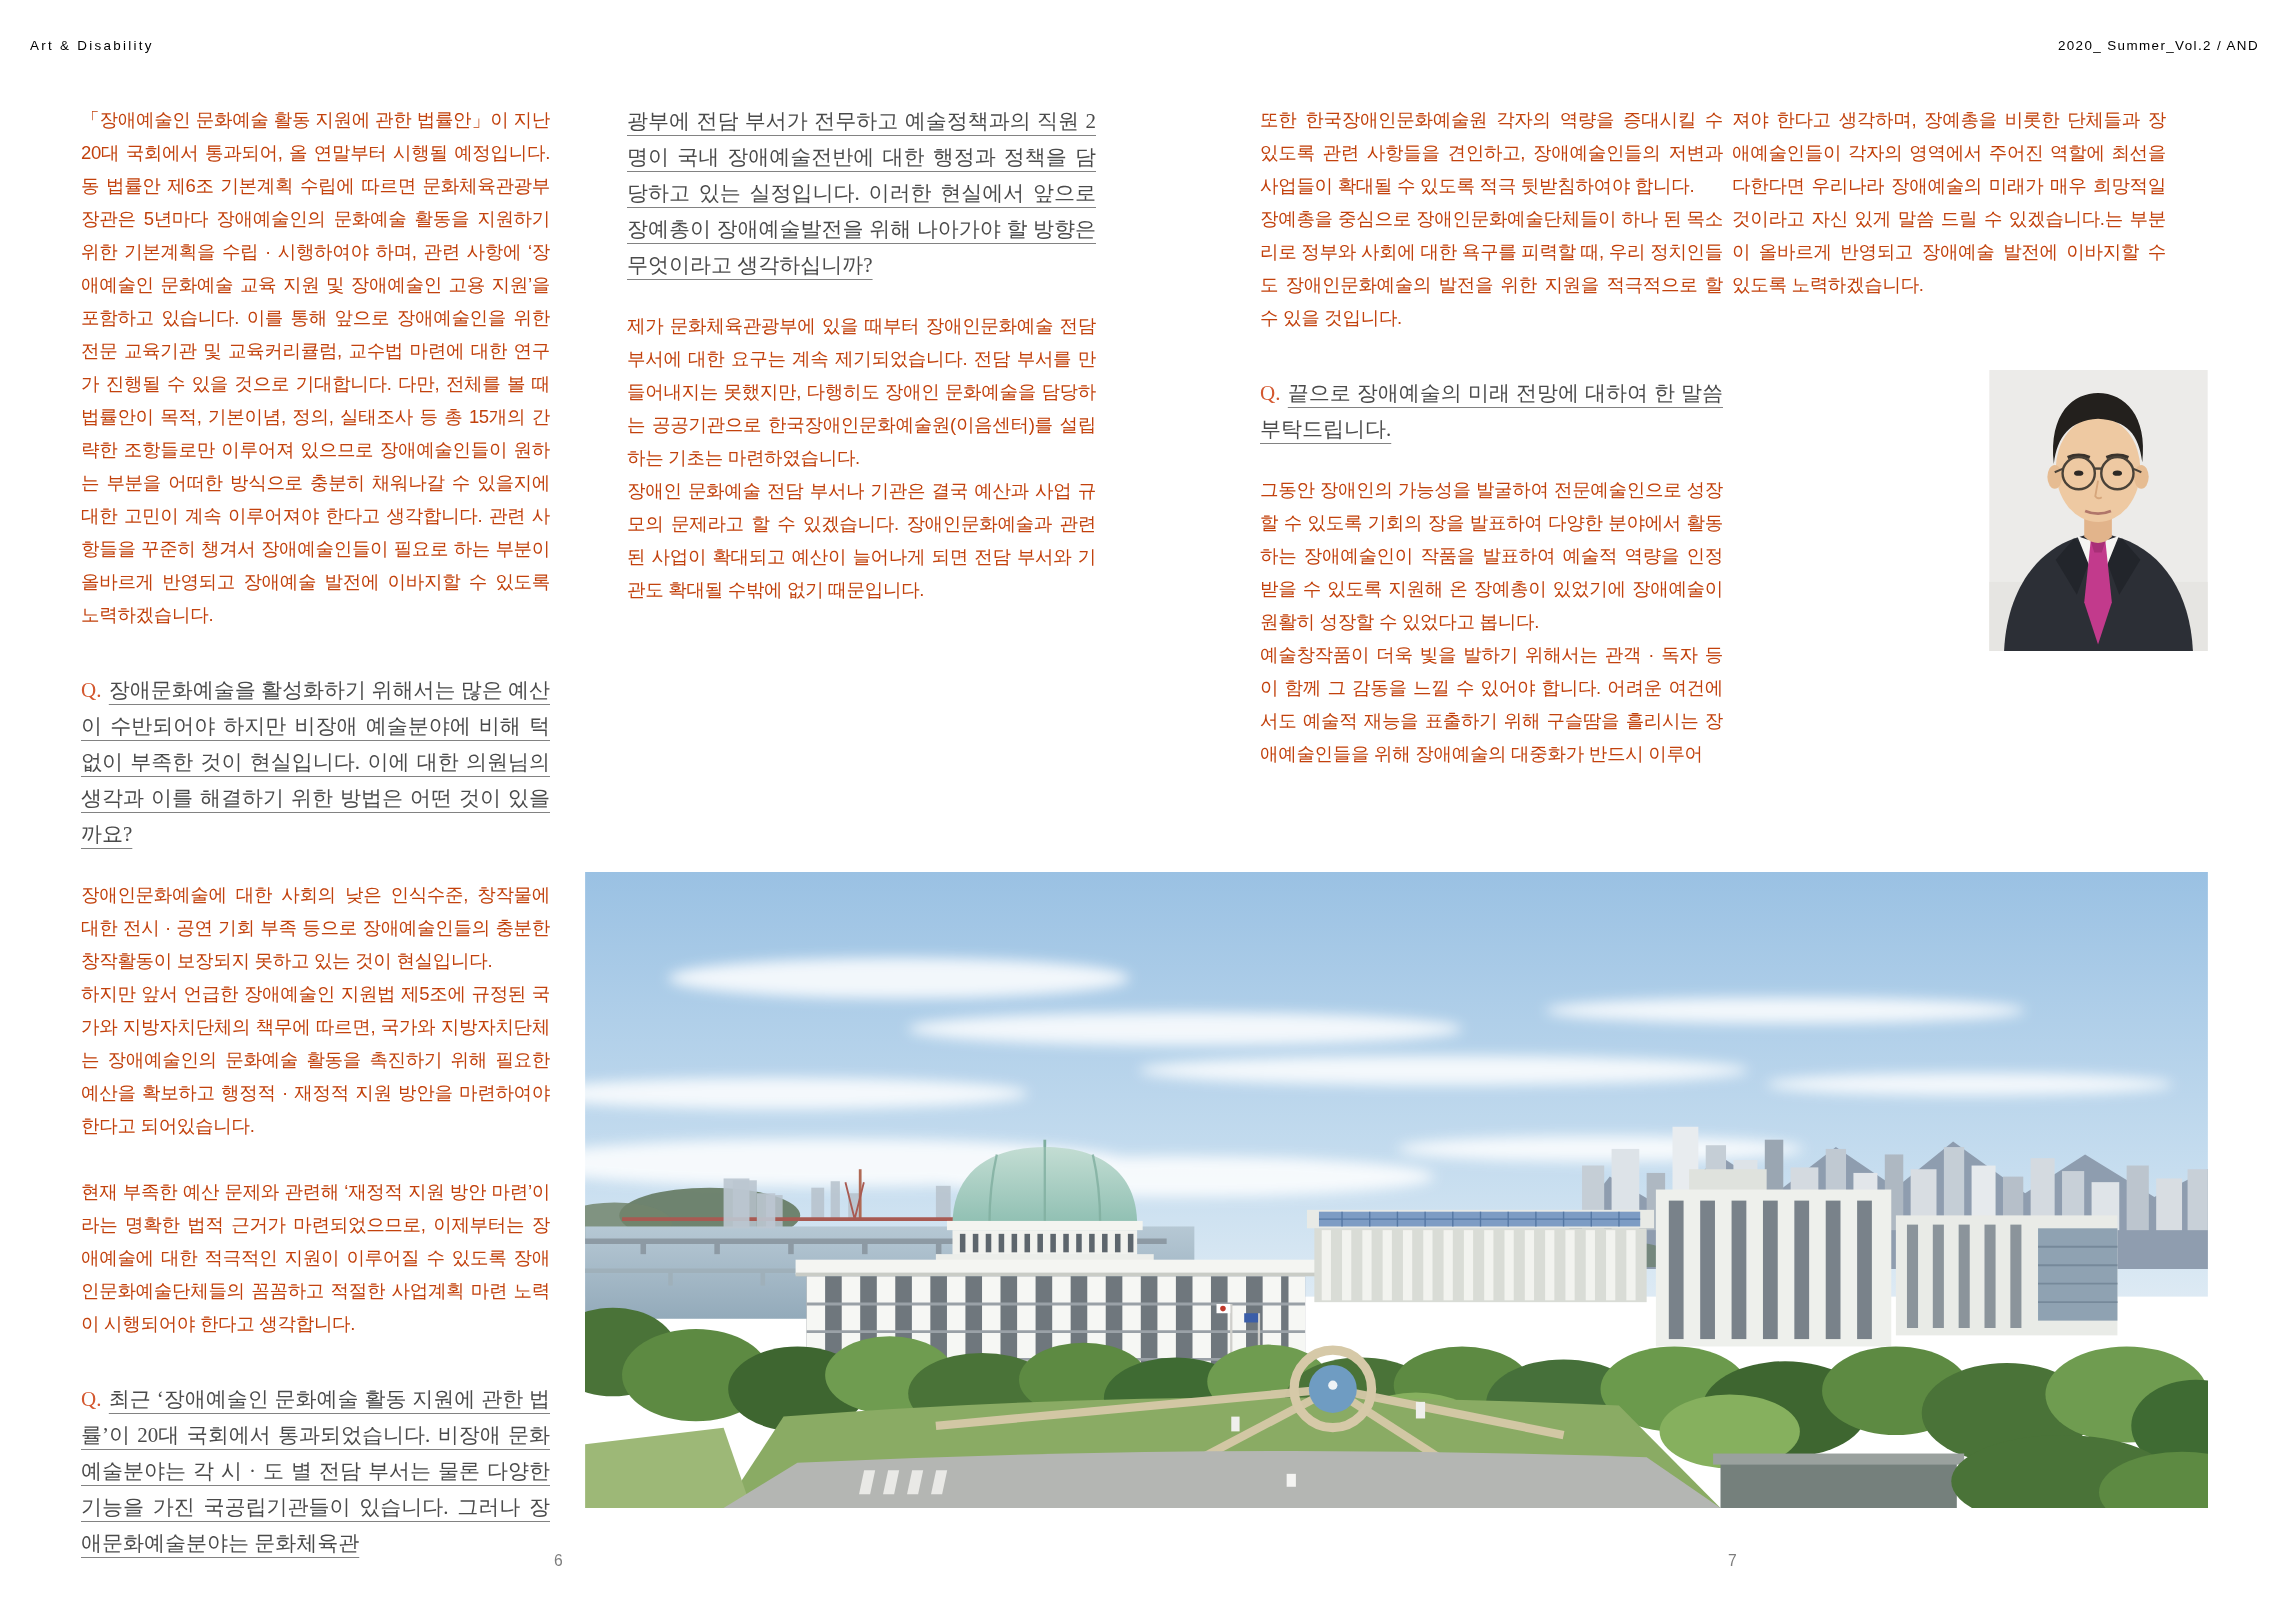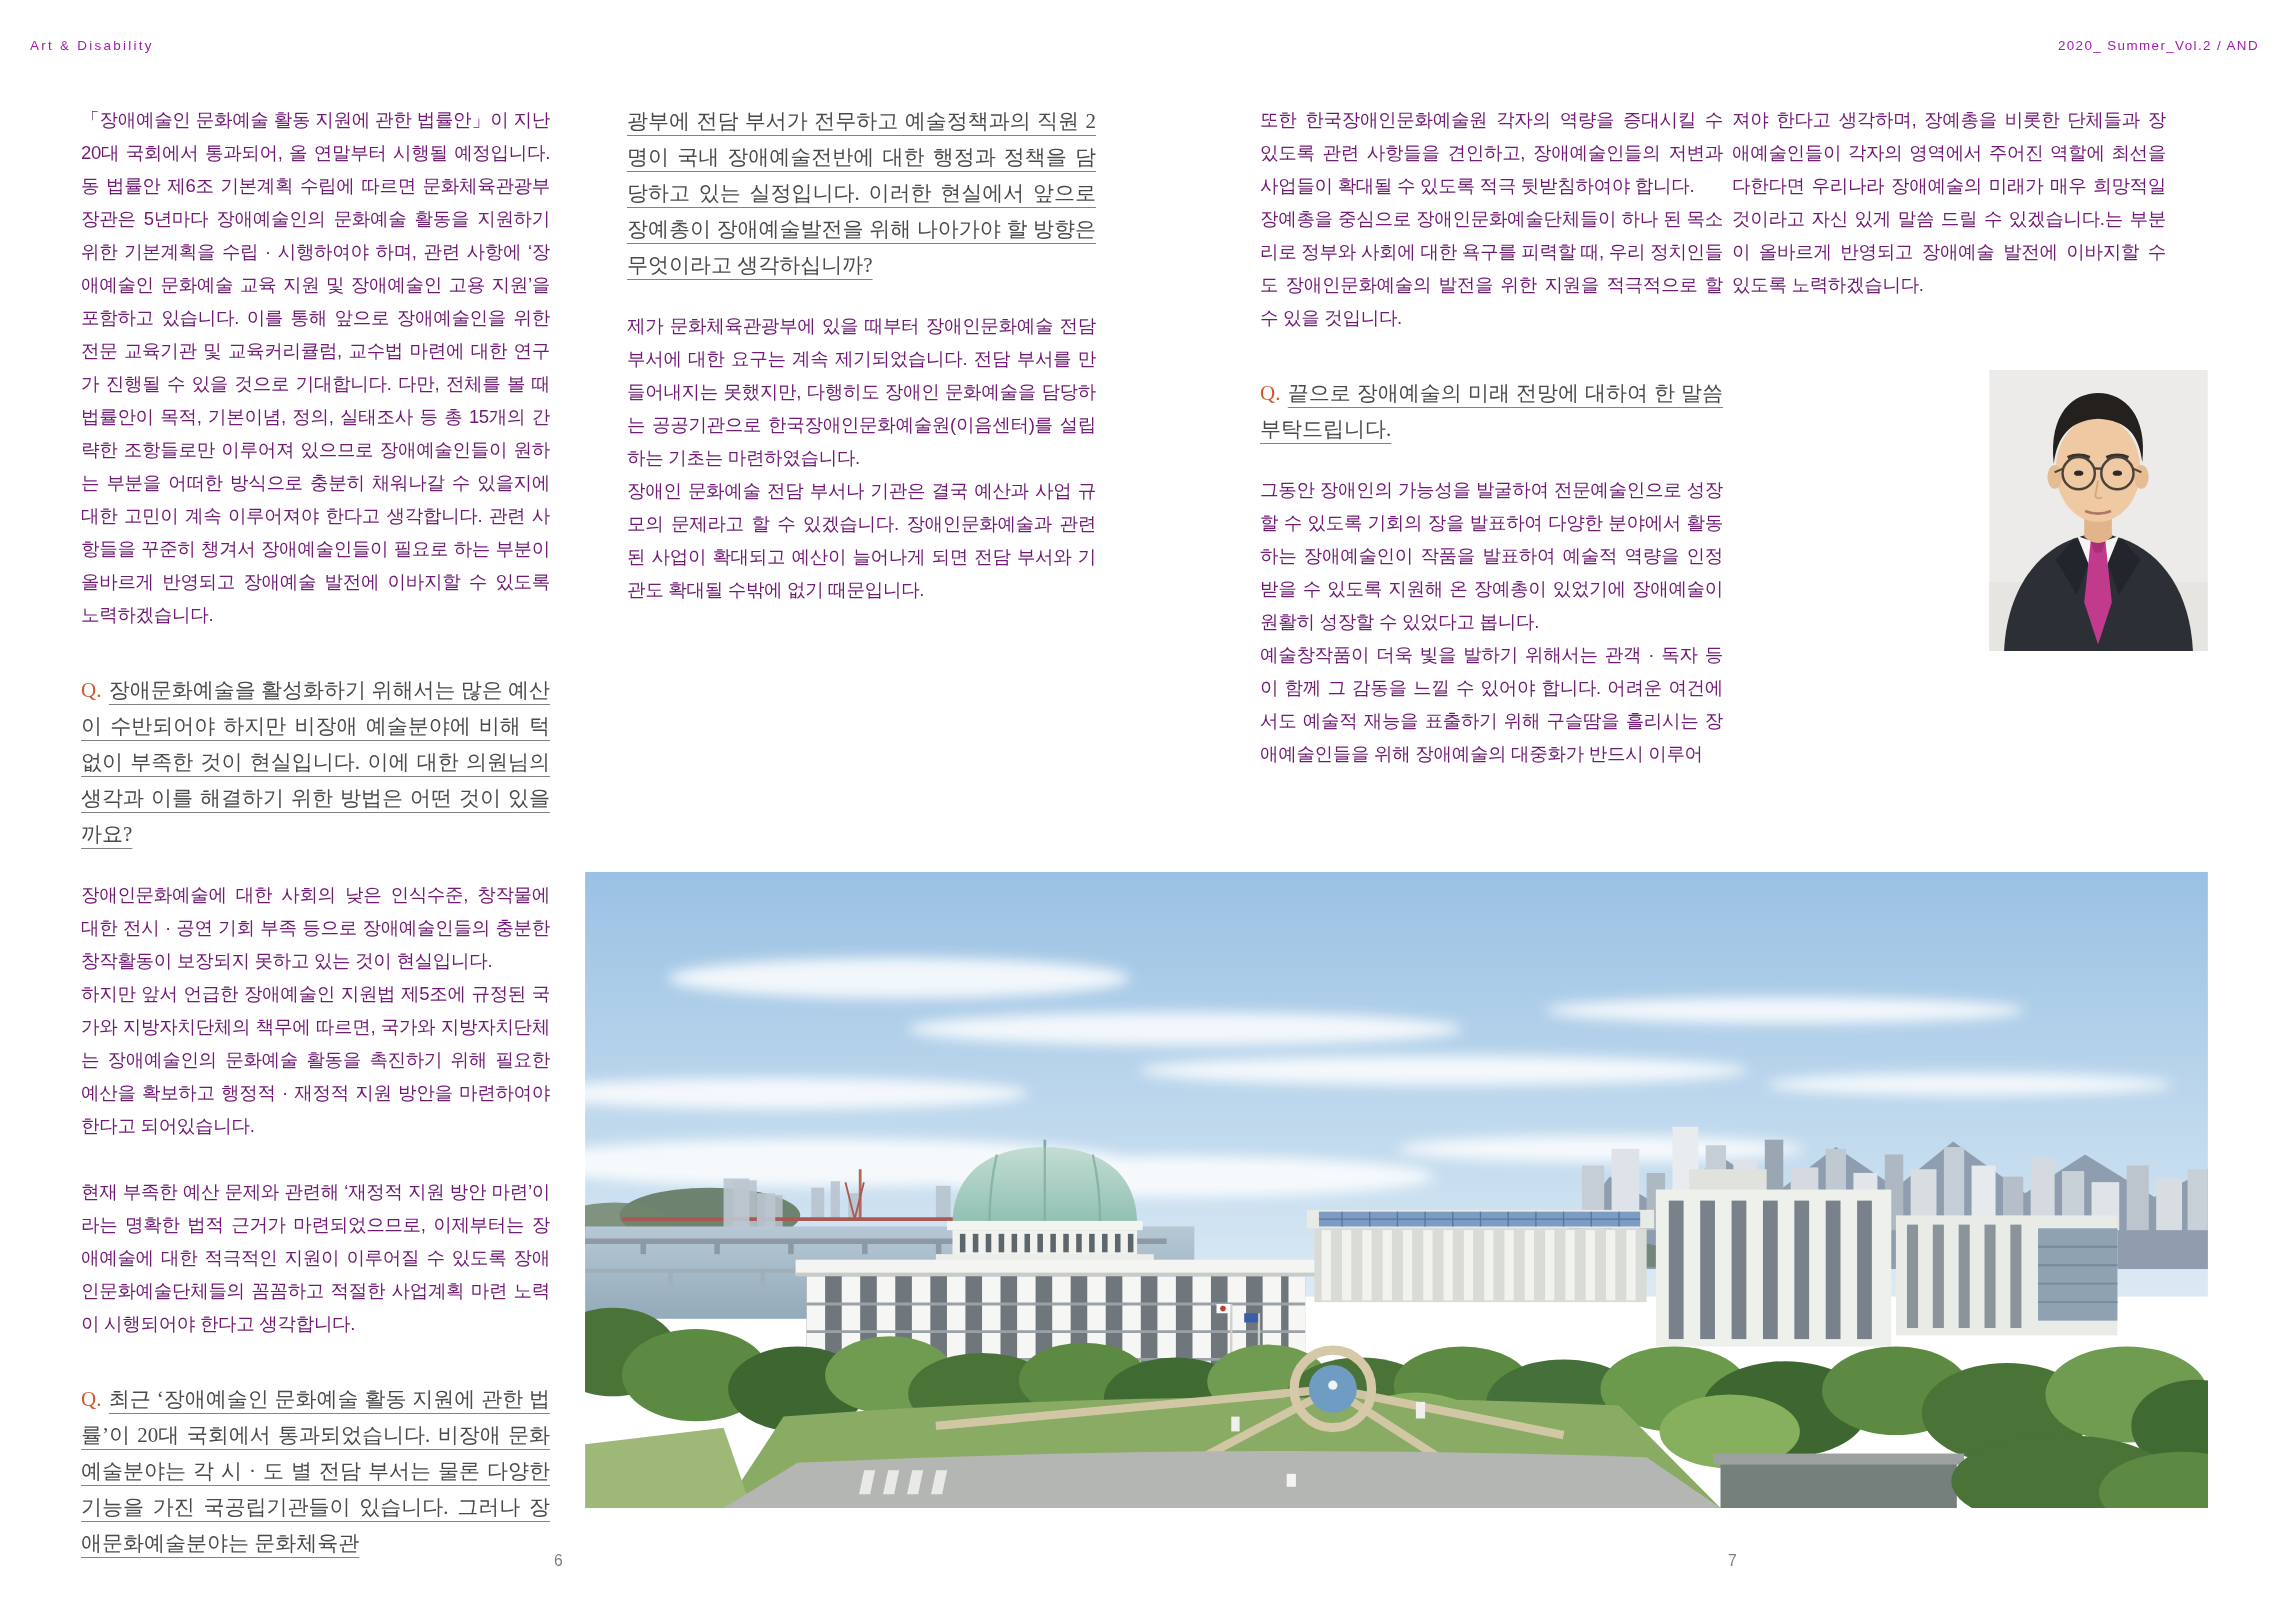--- a/index.html
+++ b/index.html
@@ -5,33 +5,33 @@
   * { margin:0; padding:0; box-sizing:border-box; }
   html,body { background:#ffffff; }
   body {
     position:relative;
     width:2289px; height:1618px;
     overflow:hidden;
     font-family:"Liberation Sans","DejaVu Sans",sans-serif;
   }
   .running-head {
     position:absolute; top:38px;
-    font-size:13.4px; letter-spacing:2.3px; color:#a21caf;text-align:right;
+    font-size:13.4px; letter-spacing:2.3px; color:#000000;text-align:right;
   }
   .running-head.left { left:30px; }
   .running-head.right { right:30px; letter-spacing:1.4px; }
 
   .col { position:absolute; top:103px; }
   .col1 { left:81px;   width:469px; }
   .col2 { left:627px;  width:469px; }
   .col3 { left:1260px; width:463px; }
   .col4 { left:1732px; width:434px; }
 
   p.body {
-    font-size:18.5px; line-height:33px; color:#701a75;
+    font-size:18.5px; line-height:33px; color:#c2410c;
     text-align:justify; word-break:break-all; letter-spacing:-0.3px;
   }
   p.body.gap { margin-top:33px; }
 
   .qblock {
     margin:41px 0 26px 0;
     font-family:"Liberation Serif","DejaVu Serif",serif;
     font-size:21px; line-height:36px; color:#4a4a4a;
     text-align:justify; word-break:break-all;
   }

